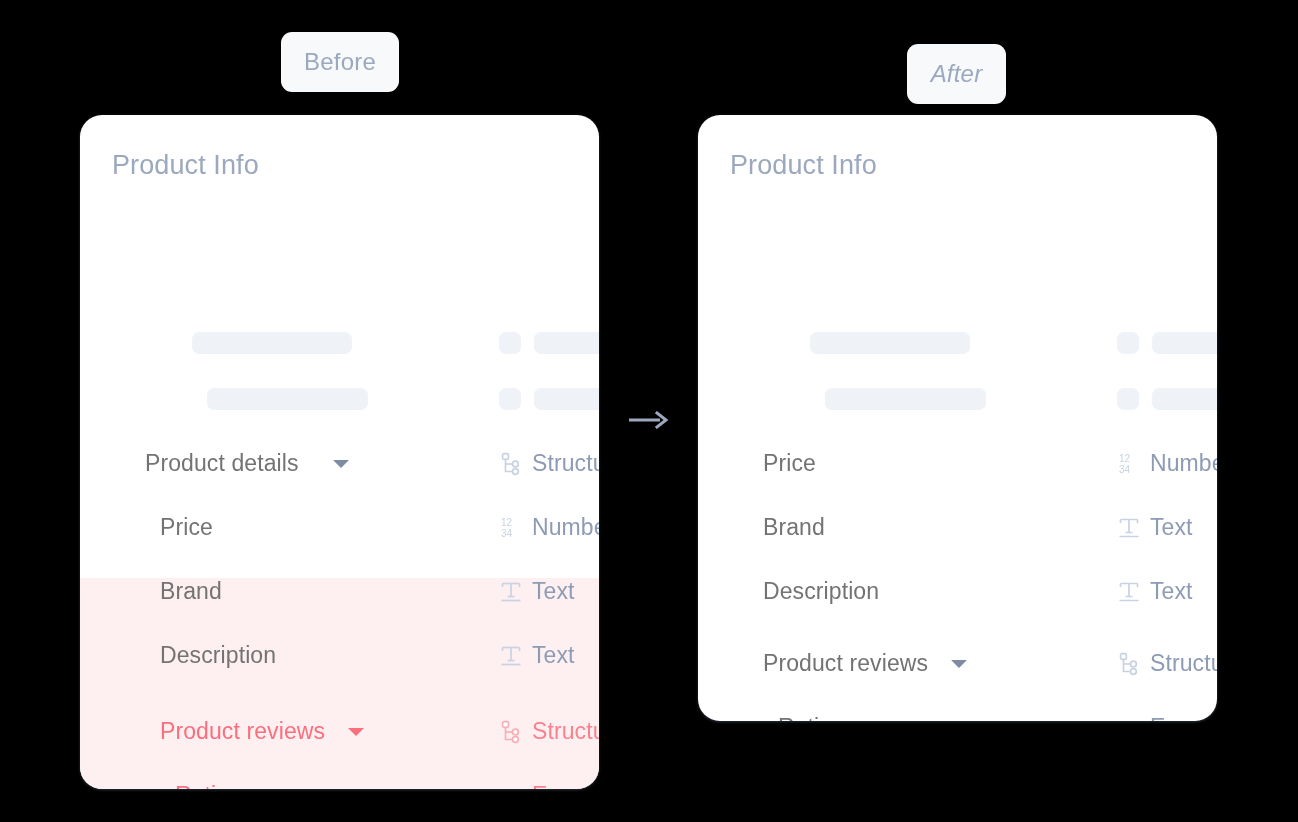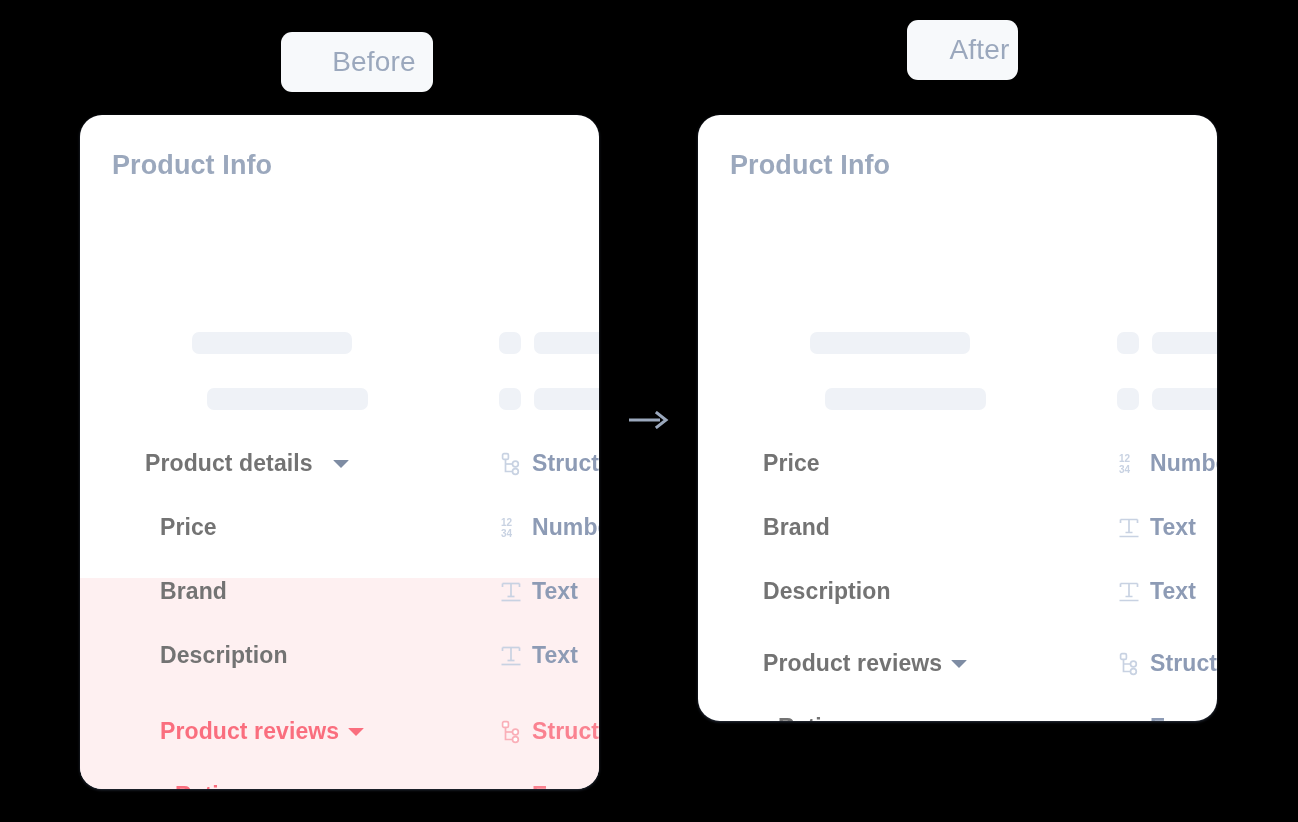--- a/index.html
+++ b/index.html
@@ -14,35 +14,33 @@
   .stage{position:absolute;inset:0;}
 
   
   .pill{
     position:absolute;
     height:60px;
     border-radius:11px;
     background:#F7F9FB;
     display:flex;align-items:center;justify-content:center;
     color:#9BA8BD;
-    font-size:28px;
+    font-size:24px;
     letter-spacing:.2px;
-    padding-left:34px;
   }
   .pill.before{left:281px;top:32px;width:118px;}
-  .pill.after{left:907px;top:20px;width:77px;}
+  .pill.after{left:907px;top:44px;width:99px;font-style:italic;}
 
   
   .card{
     position:absolute;
     background:#FFFFFF;
     border-radius:22px;
     overflow:hidden;
     box-shadow:0 1px 3px rgba(120,140,180,.35);
-    font-weight:bold;
   }
   .card.before{left:80px;top:115px;width:519px;height:674px;}
   .card.after {left:698px;top:115px;width:519px;height:606px;}
 
   .card-title{
     position:absolute;
     left:32px;top:35px;
     font-size:27px;
     color:#9BA8BD;
     letter-spacing:.1px;

